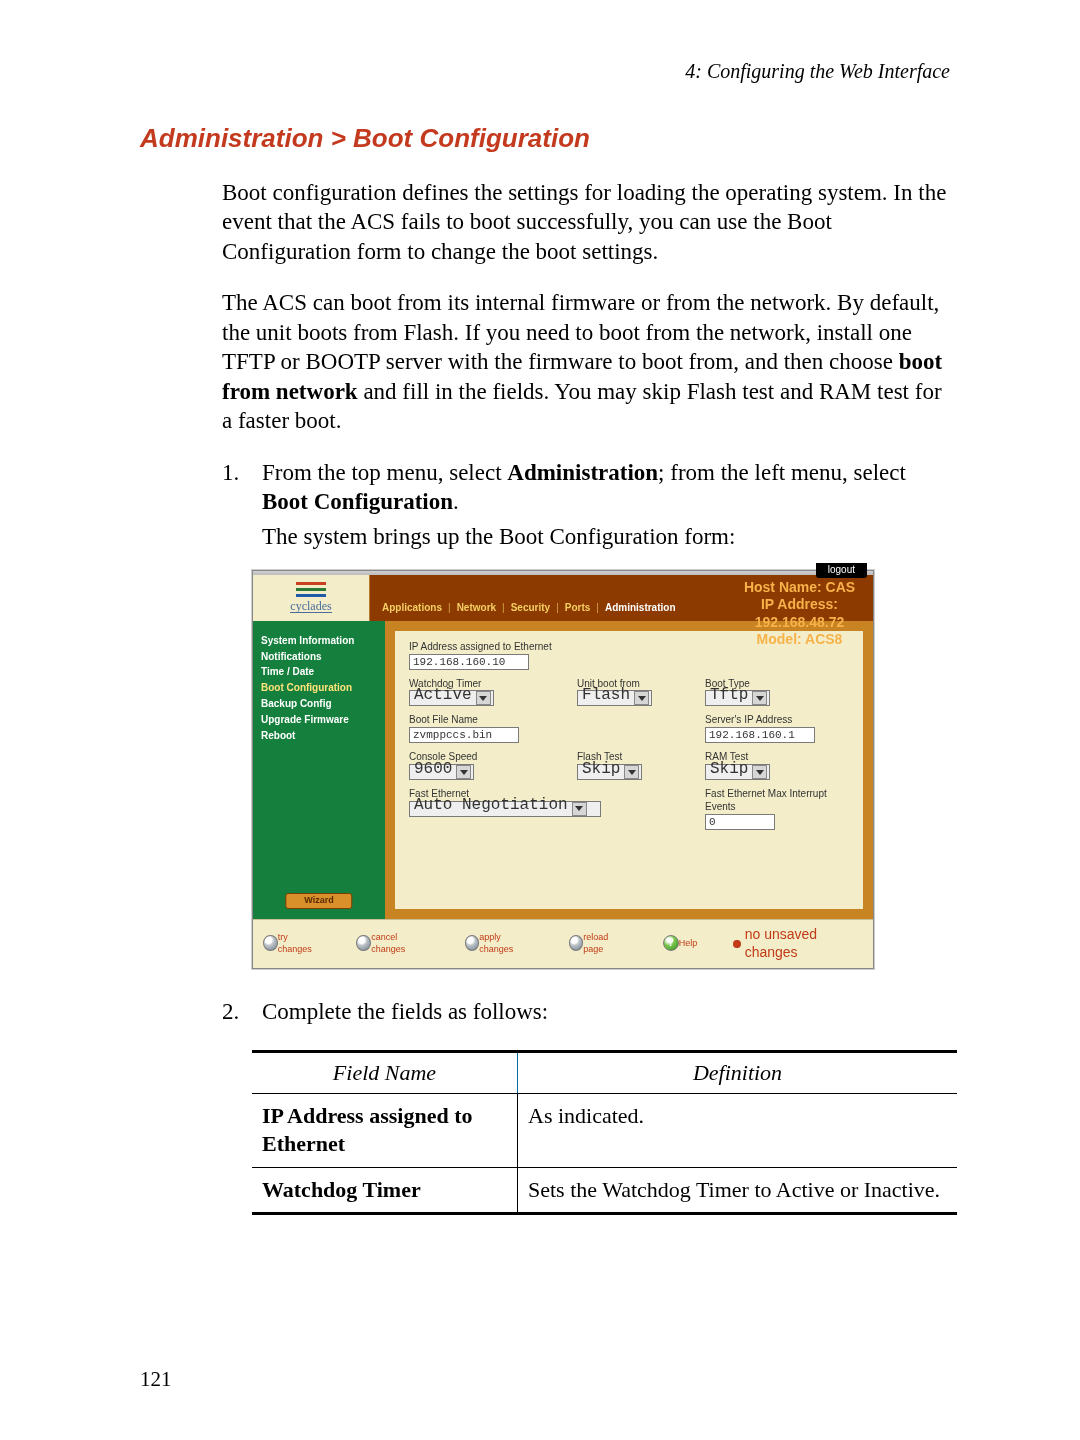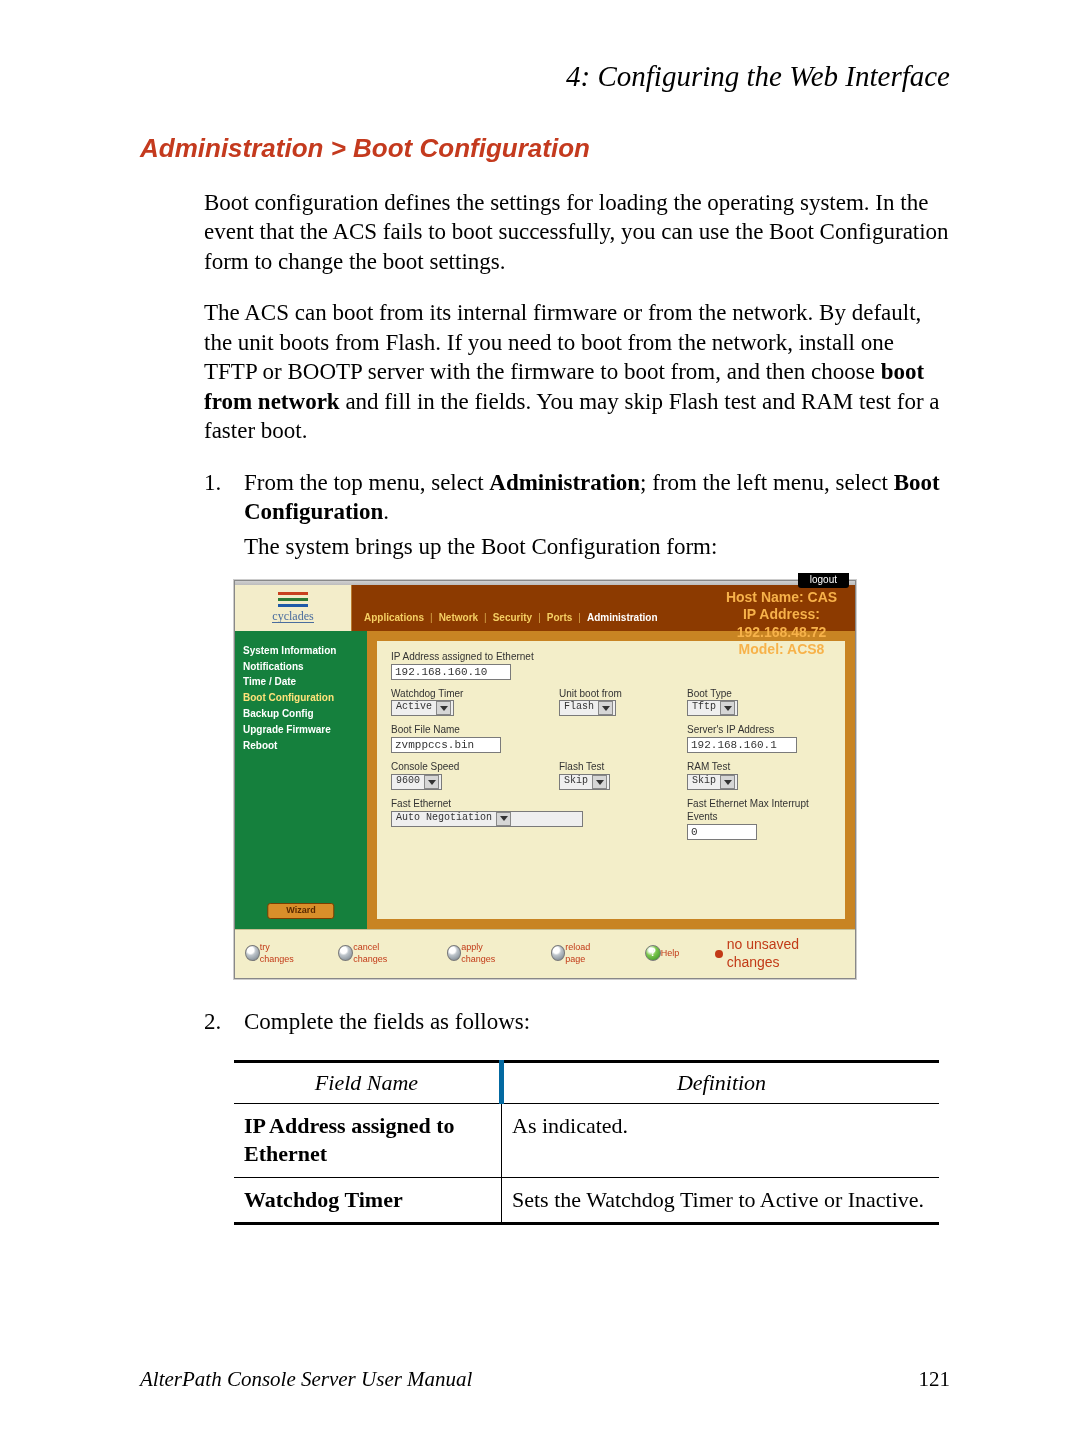--- a/index.html
+++ b/index.html
@@ -12,36 +12,36 @@
   }
   .page {
     width: 1080px;
     height: 1440px;
     position: relative;
     box-sizing: border-box;
     padding: 60px 130px 0 140px;
   }
   .running-head {
     font-style: italic;
-    font-size: 29px;
+    font-size: 20px;
     text-align: right;
     margin-bottom: 40px;
   }
   h2.section {
     font-family: Arial, Helvetica, sans-serif;
     font-style: italic;
     font-weight: bold;
     color: #c43a1e;
     font-size: 26px;
     margin: 0 0 24px 0;
   }
   .body {
     font-size: 23px;
     line-height: 1.28;
-    margin-left: 64px;
+    margin-left: 82px;
   }
   .body p { margin: 0 0 22px 0; }
   .step {
     display: flex;
     margin: 0 0 10px 0;
   }
   .step .num { width: 40px; flex: 0 0 40px; }
   .step .txt { flex: 1 1 auto; }
 
   
@@ -173,23 +173,23 @@
     font-family: "Courier New", monospace;
     font-size: 11px;
     background: #fff;
     border: 1px solid #7a7a7a;
     height: 16px;
     padding: 0 3px;
     box-sizing: border-box;
   }
   .tselect {
     display: inline-flex;
-    align-items: flex-start;
+    align-items: flex-end;
     font-family: "Courier New", monospace;
-    font-size: 10px;
+    font-size: 16px;
     background: #efefef;
     border: 1px solid #7a7a7a;
     height: 16px;
     padding: 0 2px 0 4px;
     box-sizing: border-box;
   }
   .tselect .arrow {
     width: 13px; height: 12px;
     margin-left: 4px;
     background: #d6d6d6;
@@ -263,21 +263,21 @@
   }
   table.defs th {
     font-style: italic;
     font-weight: normal;
     font-family: "Times New Roman", serif;
     border-top: 3px solid #000;
     border-bottom: 1px solid #000;
     padding: 6px 10px;
     text-align: center;
   }
-  table.defs th:first-child { border-right: 5px solid #0369a1; width: 245px; text-align: center;}
+  table.defs th:first-child { border-right: 1px solid #0369a1; width: 245px; text-align: center;}
   table.defs td {
     border-bottom: 1px solid #000;
     padding: 8px 10px;
     vertical-align: top;
   }
   table.defs td:first-child { border-right: 1px solid #000; font-weight: bold; }
   table.defs tr.last td { border-bottom: 3px solid #000; }
 
   .footerline {
     position: absolute;
@@ -499,16 +499,15 @@
       </tr>
       <tr class="last">
         <td>Watchdog Timer</td>
         <td>Sets the Watchdog Timer to Active or Inactive.</td>
       </tr>
     </tbody>
       </table>
   </div>
 
   <div class="footerline">
-    <span class="manual">AlterPath Console Server User Manual</span>
     <span>121</span>
   </div>
 </div>
 
 </body></html>

